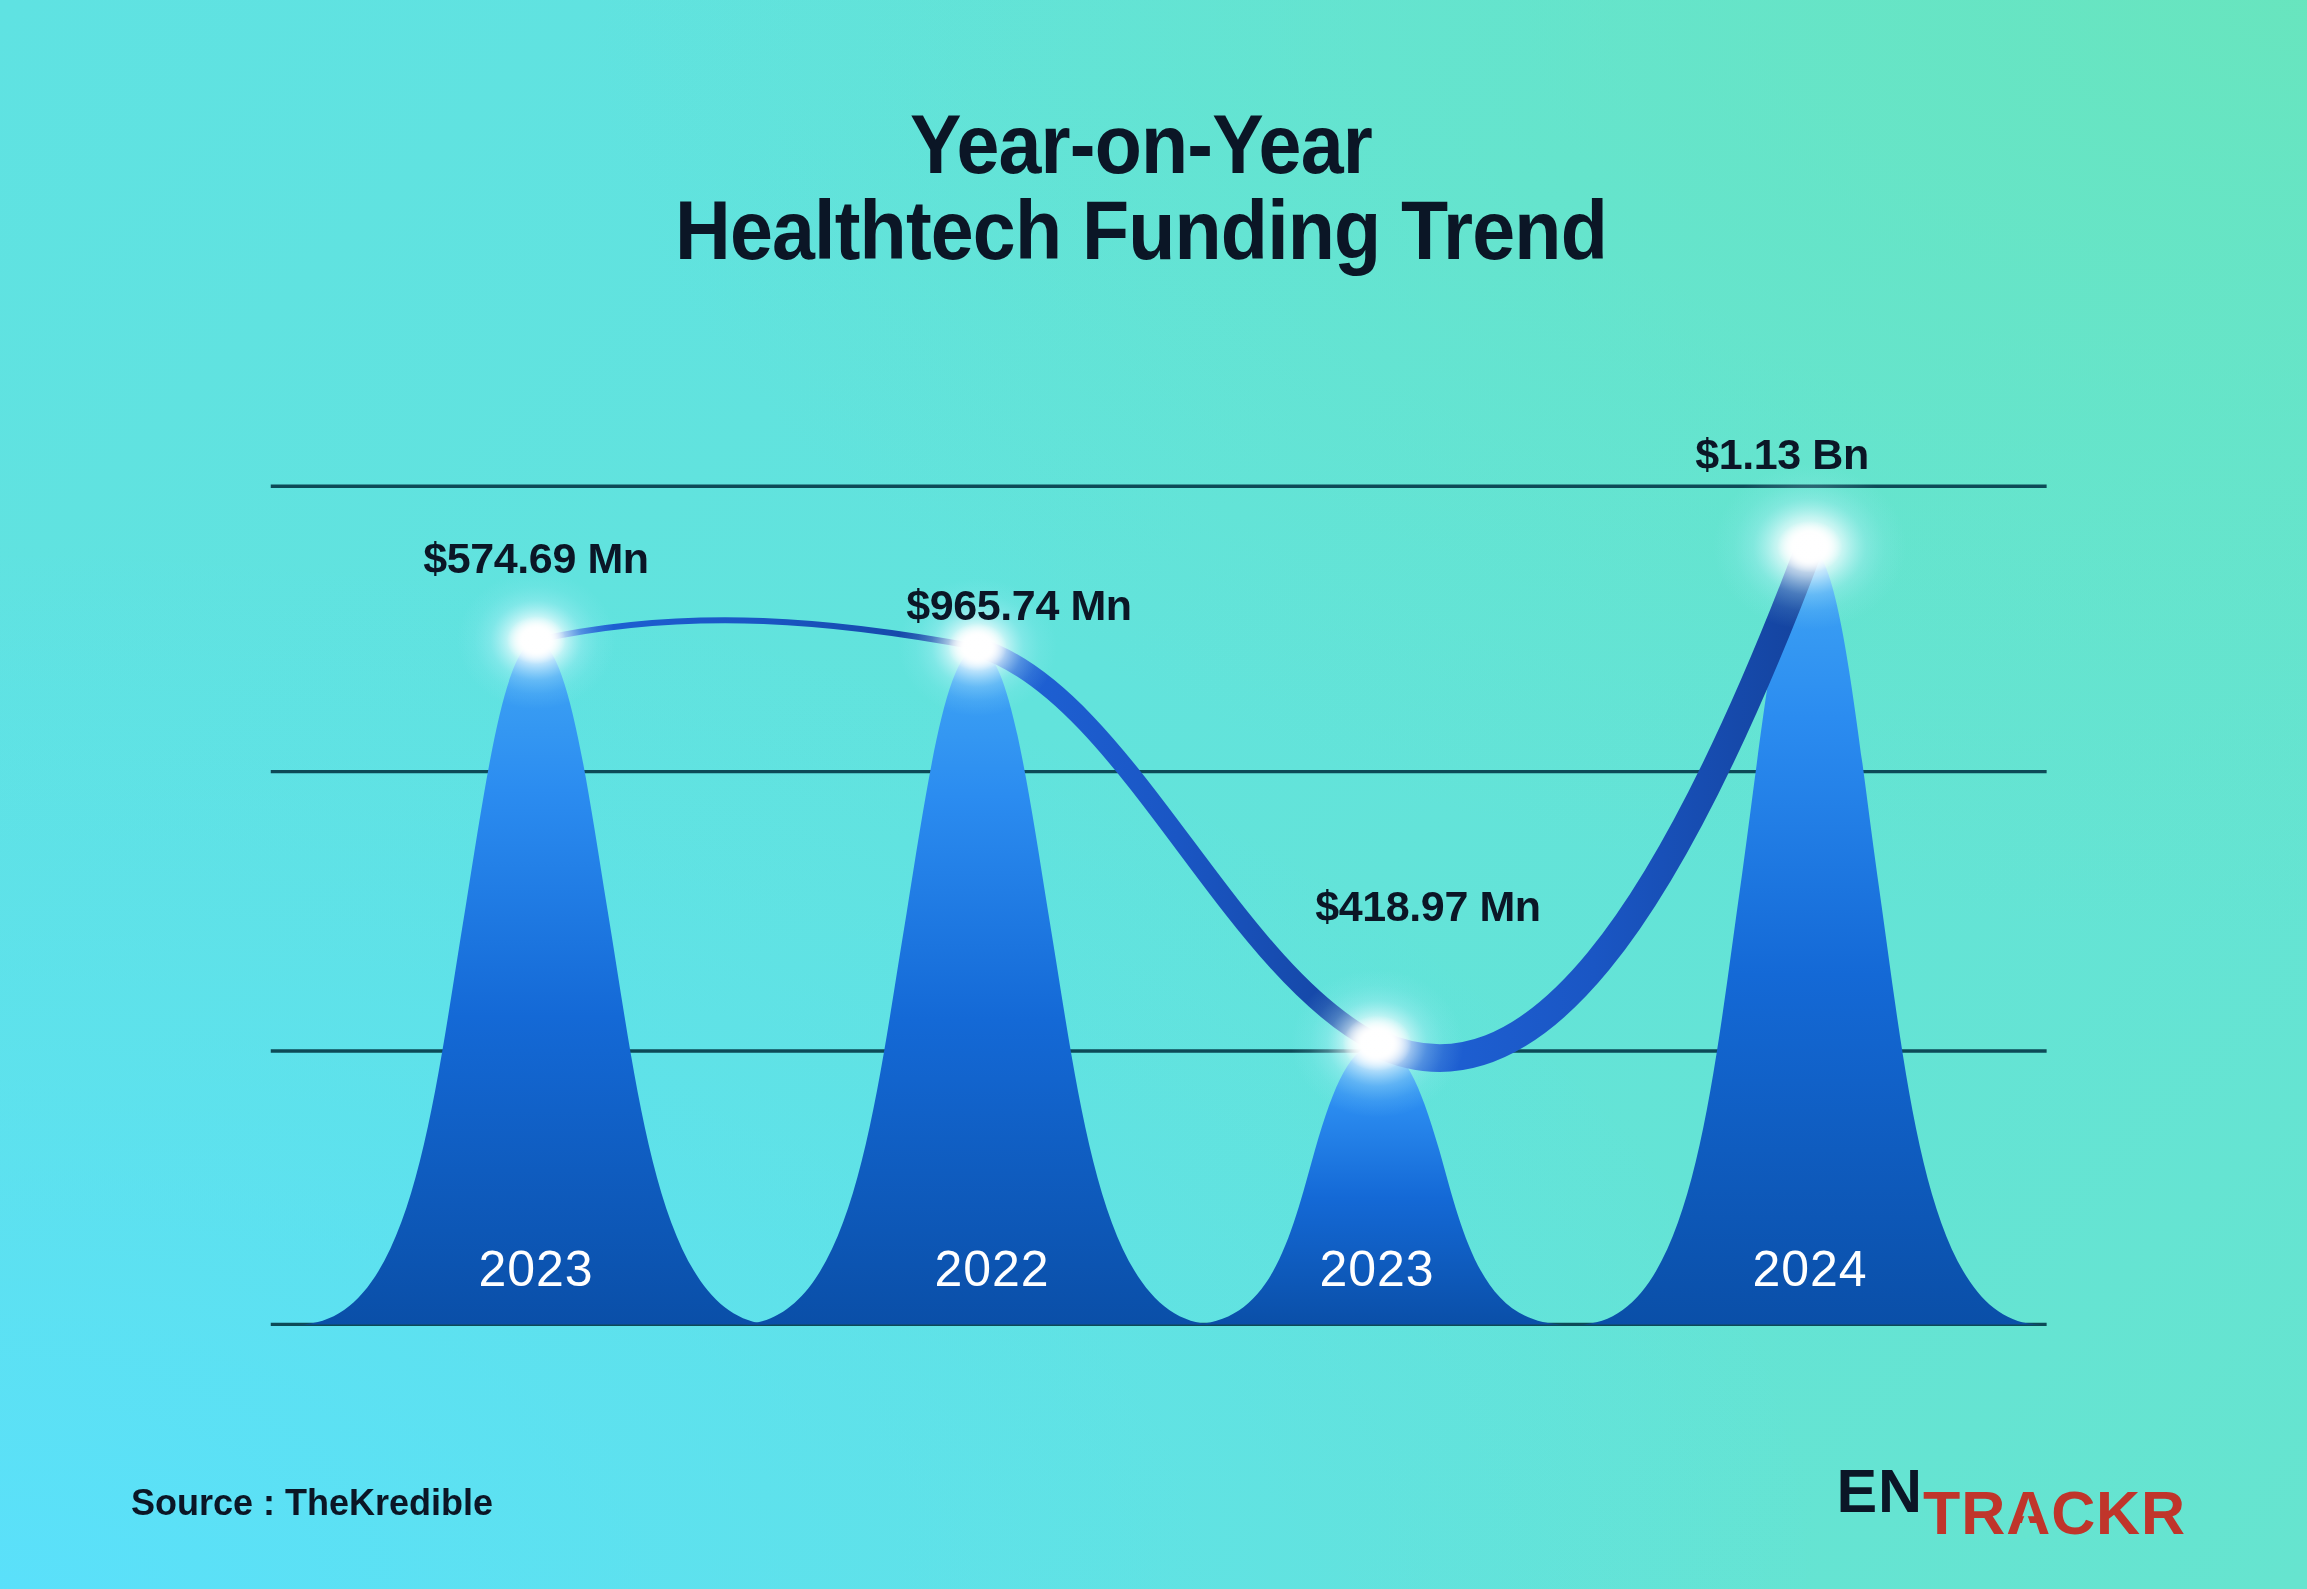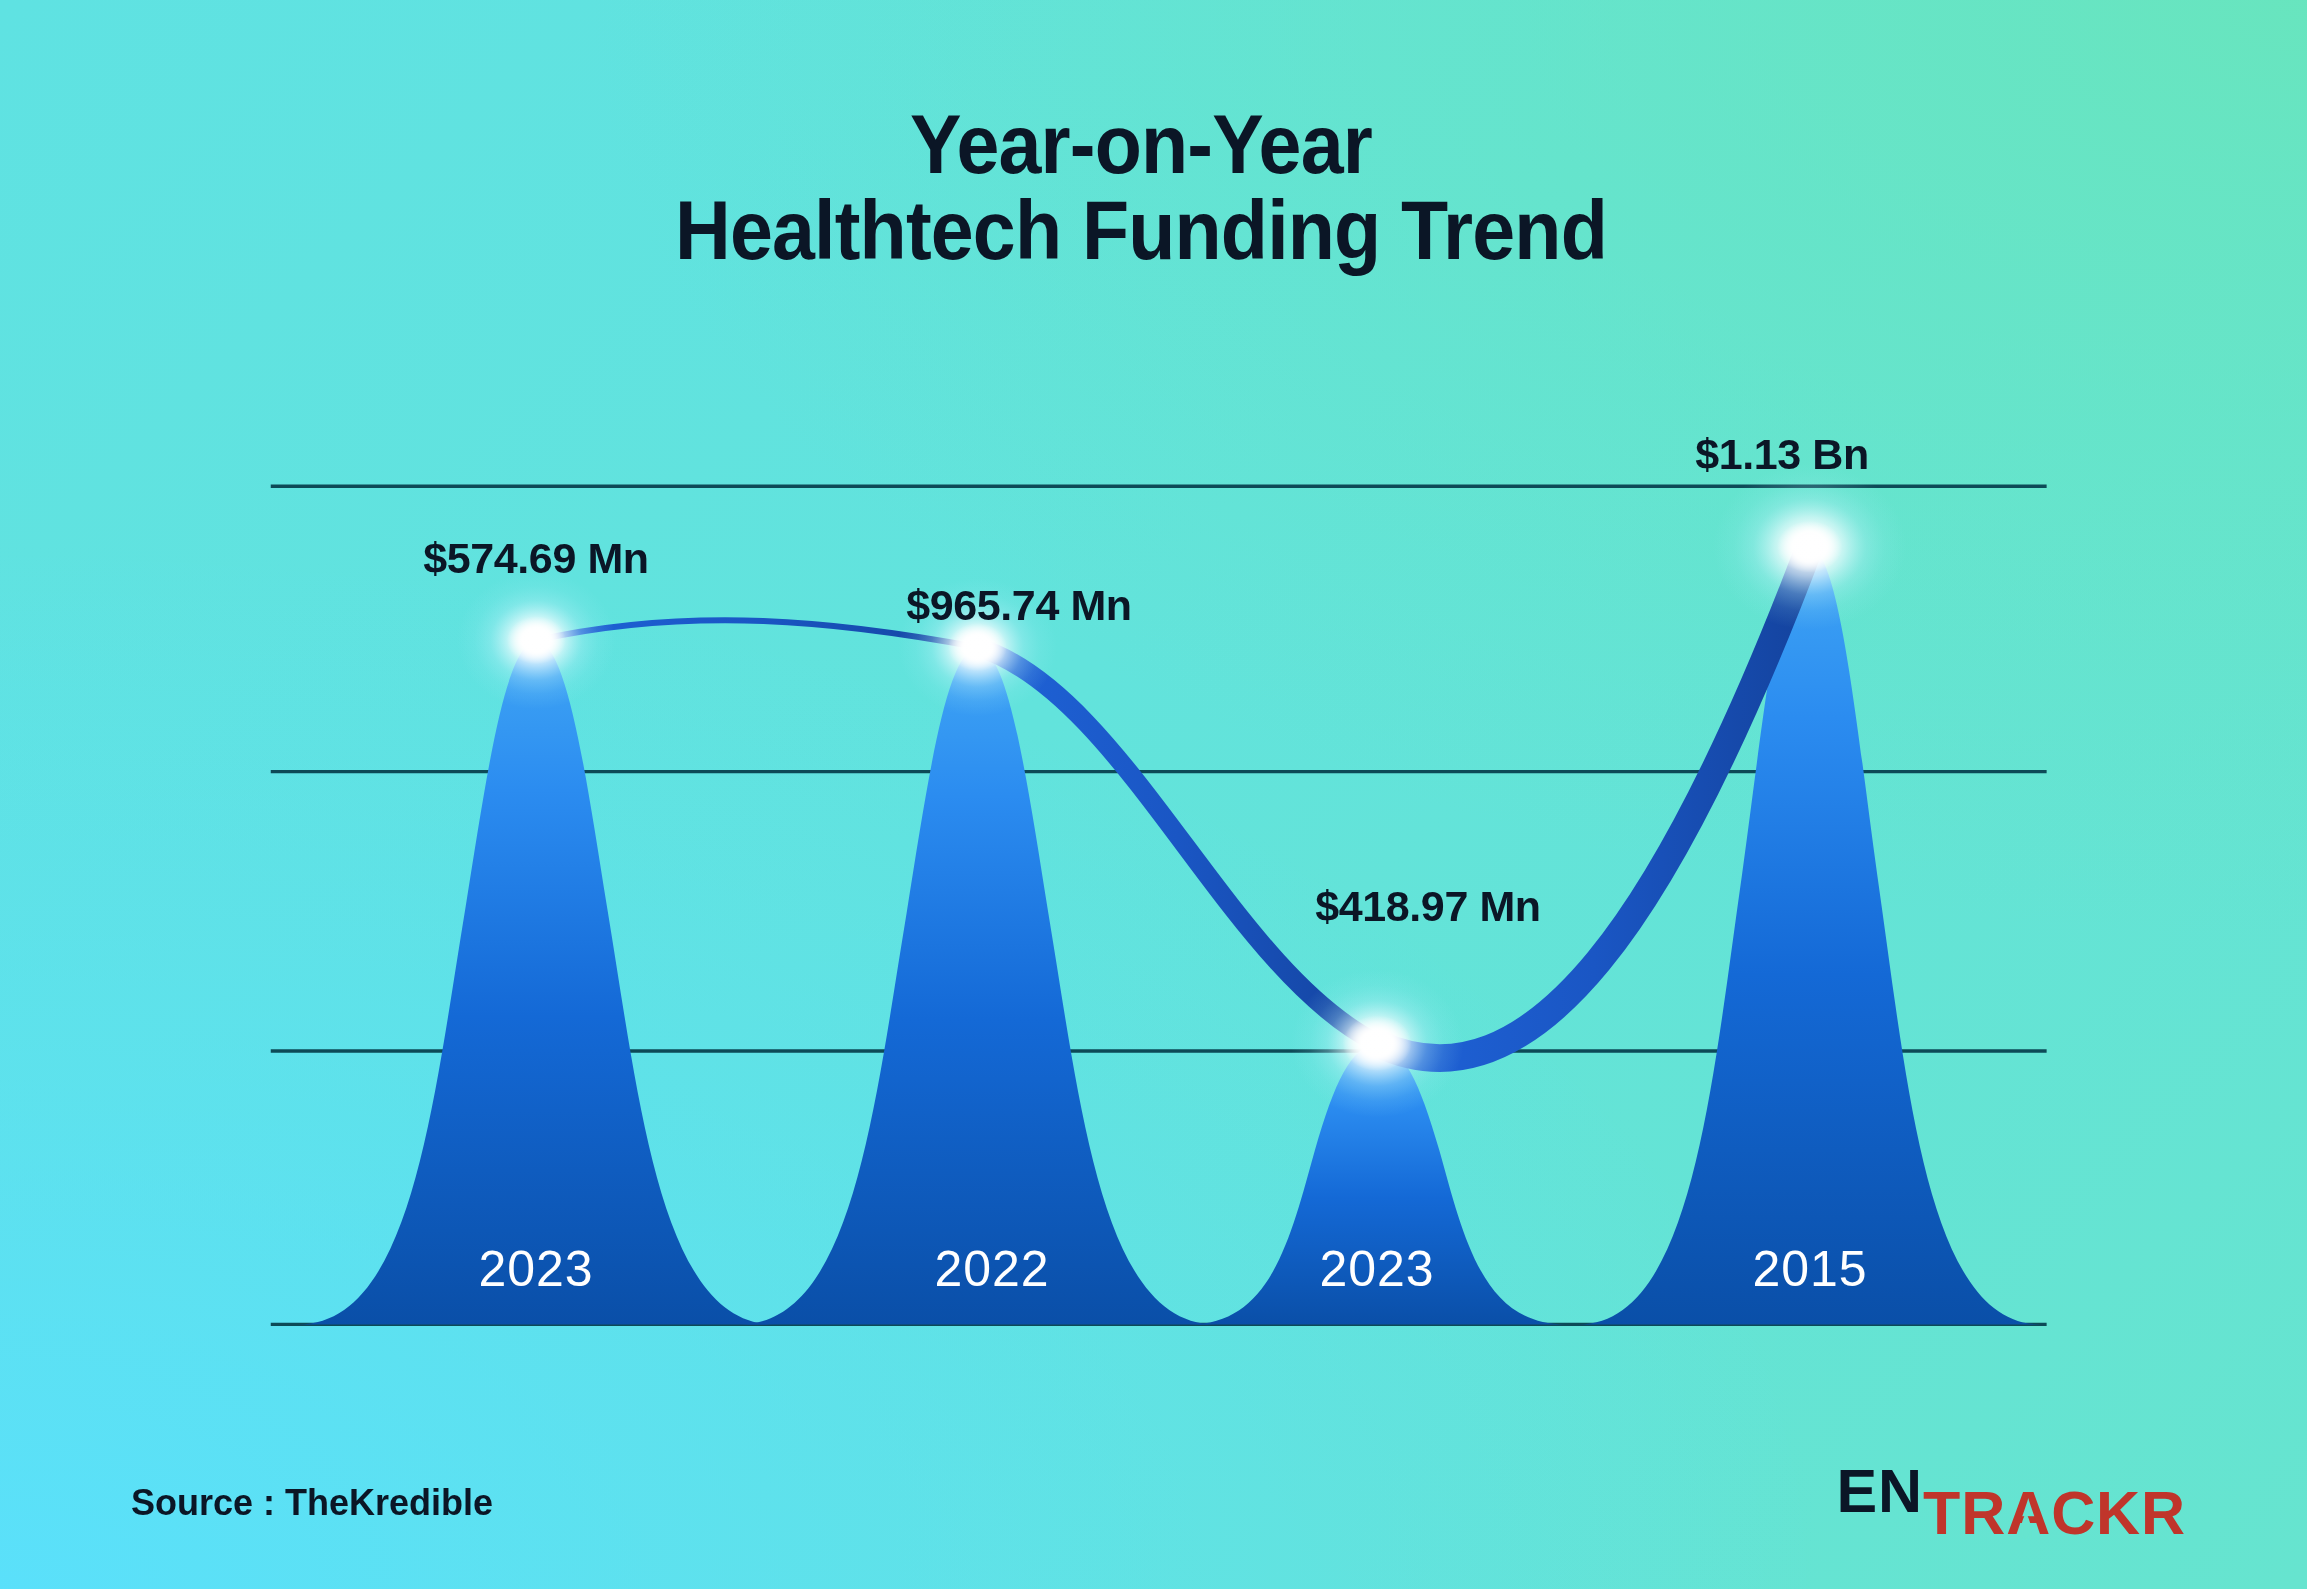--- a/index.html
+++ b/index.html
@@ -214,21 +214,21 @@
   </div>
 
   <div class="value-label" style="left:536px;  top:534px;">$574.69 Mn</div>
   <div class="value-label" style="left:1019px; top:561px;margin-top:20px;">$965.74 Mn</div>
   <div class="value-label" style="left:1393px; top:882px;margin-left:35px;">$418.97 Mn</div>
   <div class="value-label" style="left:1782px; top:430px;">$1.13 Bn</div>
 
   <div class="year-label" style="left:536px;  top:1240px;">2023</div>
   <div class="year-label" style="left:949px; top:1240px;margin-left:43px;">2022</div>
   <div class="year-label" style="left:1377px; top:1240px;">2023</div>
-  <div class="year-label" style="left:1810px; top:1240px;">2015</div>
+  <div class="year-label" style="left:1810px; top:1240px;">2024</div>
 
   <div class="source">Source : TheKredible</div>
 
   <div class="logo">
     <span class="logo-en">EN</span>
     <span class="logo-trackr">
       <span>TRACKR</span>
       <svg class="logo-rocket" viewBox="0 0 30 40">
         <path d="M15 2 C20 10 22 22 22 32 L19 32 L18 27 L16 32 L14 32 L12 27 L11 32 L8 32 C8 22 10 10 15 2 Z" fill="#66e4cf"></path>
       </svg>

